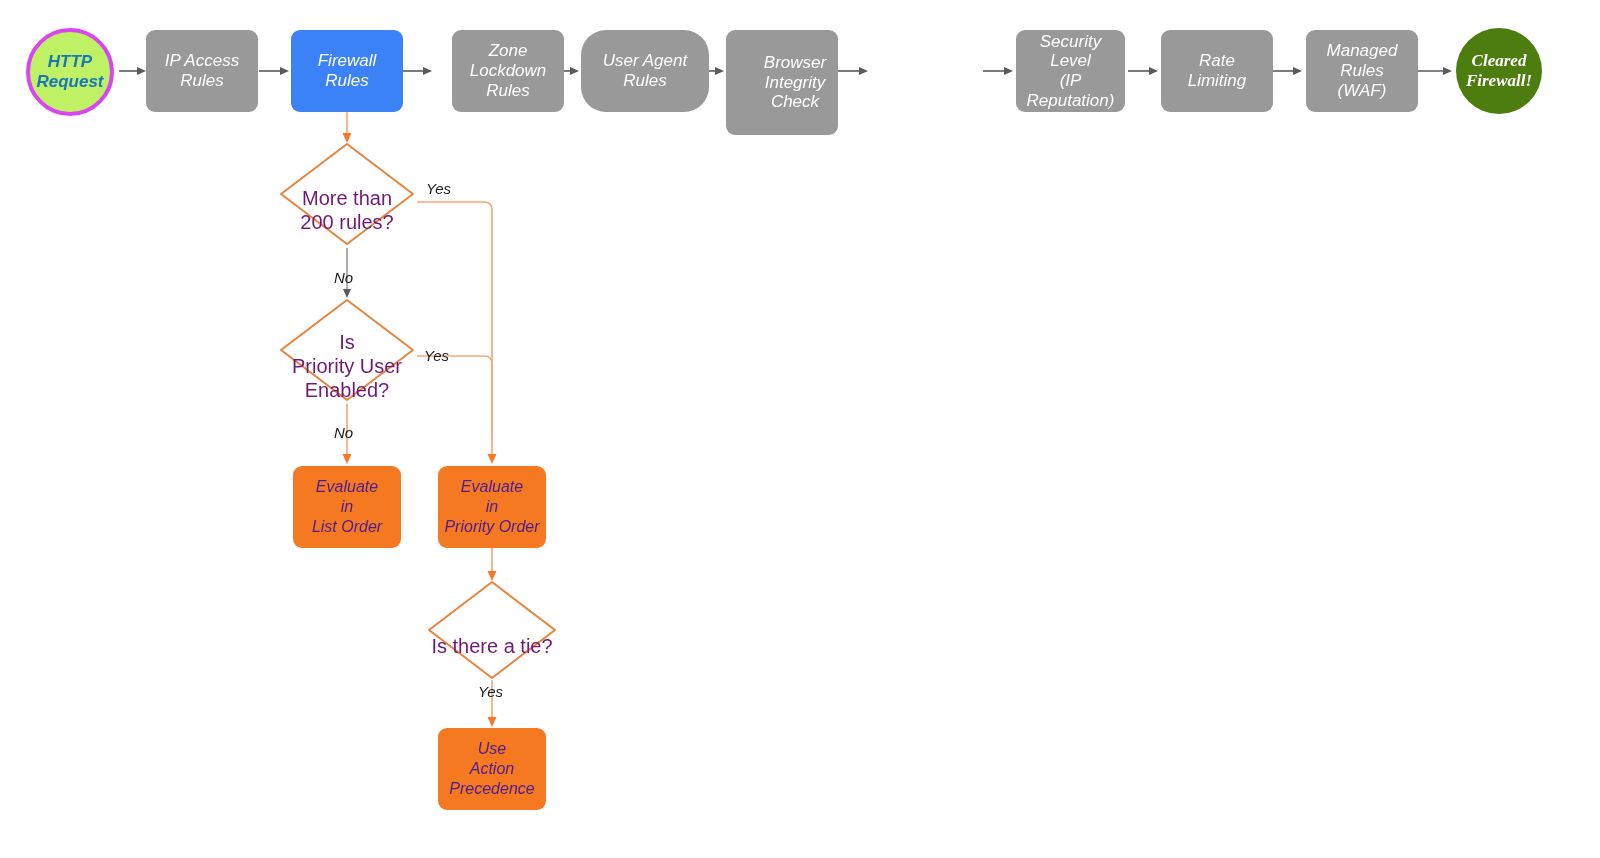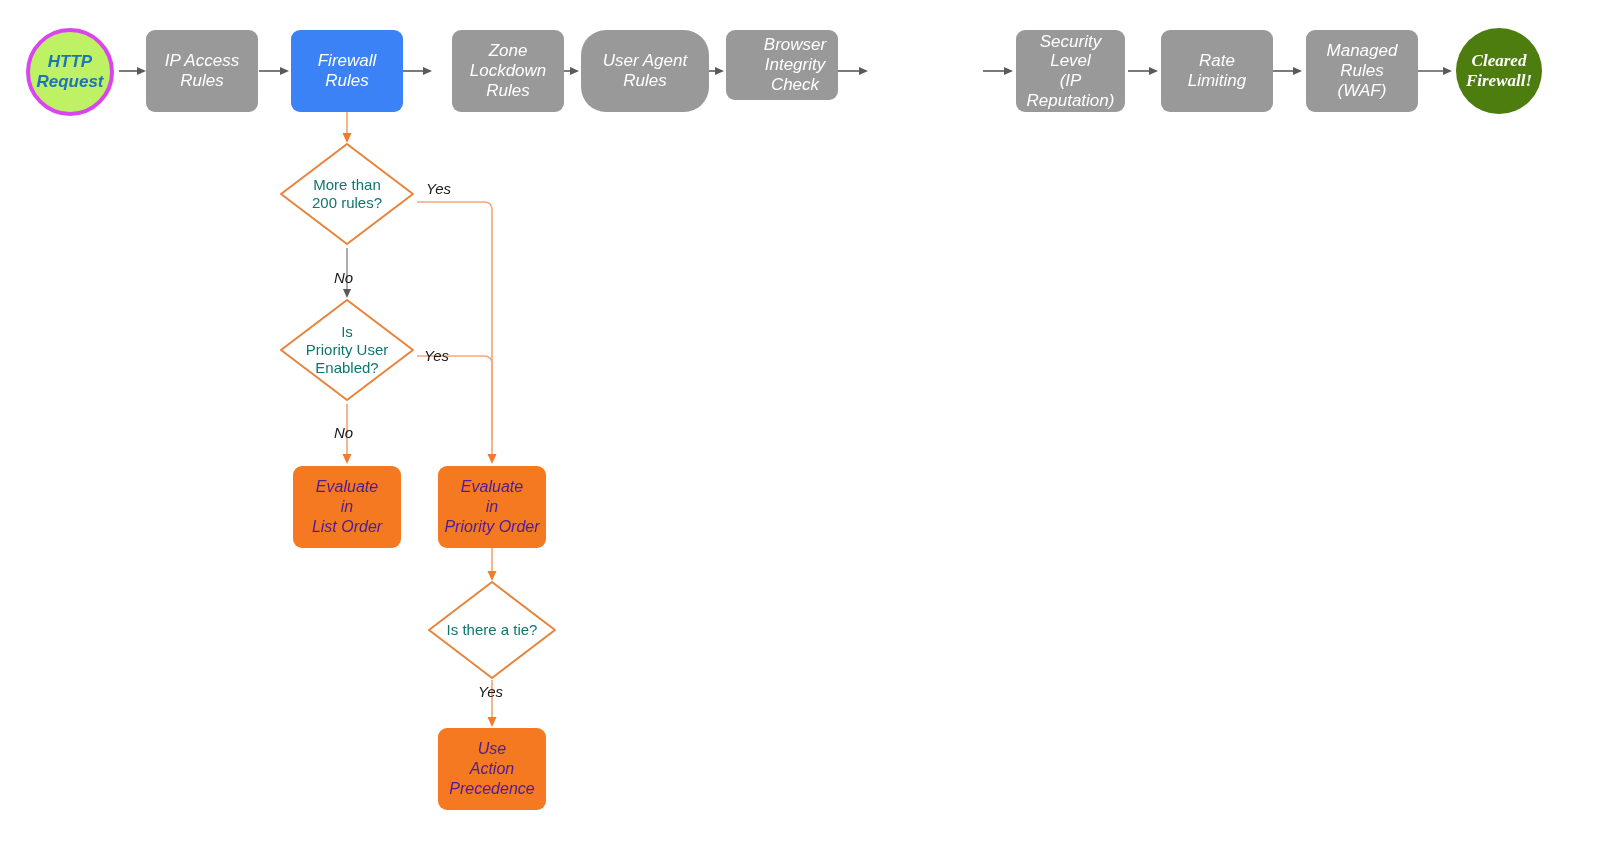--- a/index.html
+++ b/index.html
@@ -65,29 +65,29 @@
     background: #4d7c0f;
     color: #ffffff;
     font-family: Liberation Serif, serif;
   }
 
   
   .diamond-wrap { position: absolute; }
   .diamond-wrap svg { position: absolute; left: 0; top: 0; }
   .diamond-label {
     position: absolute;
-    left: 0; top: 0;
+    left: 0; top: 16px;
     width: 100%;
     height: 100%;
     display: flex;
     align-items: center;
     justify-content: center;
     text-align: center;
-    font-size: 15px;
-    color: #0f766e;
+    font-size: 20px;
+    color: #701a75;
     line-height: 1.2;
     white-space: pre-line;
   }
 
   
   .rbox {
     border-radius: 9px;
     background: #F47920;
     color: #4c1d95;
     font-size: 16px;
@@ -156,21 +156,21 @@
   <div class="node pbox orange" style="left:291px; top:30px; width:112px; height:82px;">Firewall
 Rules</div>
 
   <div class="node pbox gray" style="left:452px; top:30px; width:112px; height:82px;">Zone
 Lockdown
 Rules</div>
 
   <div class="node pbox gray" style="left:581px; top:30px; width:128px; height:82px;border-radius:25px;">User Agent
 Rules</div>
 
-  <div class="node pbox gray" style="left:726px; top:30px; width:112px; height:70px;padding-left:32px;">Browser
+  <div class="node pbox gray" style="left:726px; top:30px; width:112px; height:105px;padding-left:32px;">Browser
 Integrity
 Check</div>
 
 
   <div class="node pbox gray" style="left:1016px; top:30px; width:109px; height:82px;">Security
 Level
 (IP Reputation)</div>
 
   <div class="node pbox gray" style="left:1161px; top:30px; width:112px; height:82px;">Rate
 Limiting</div>

